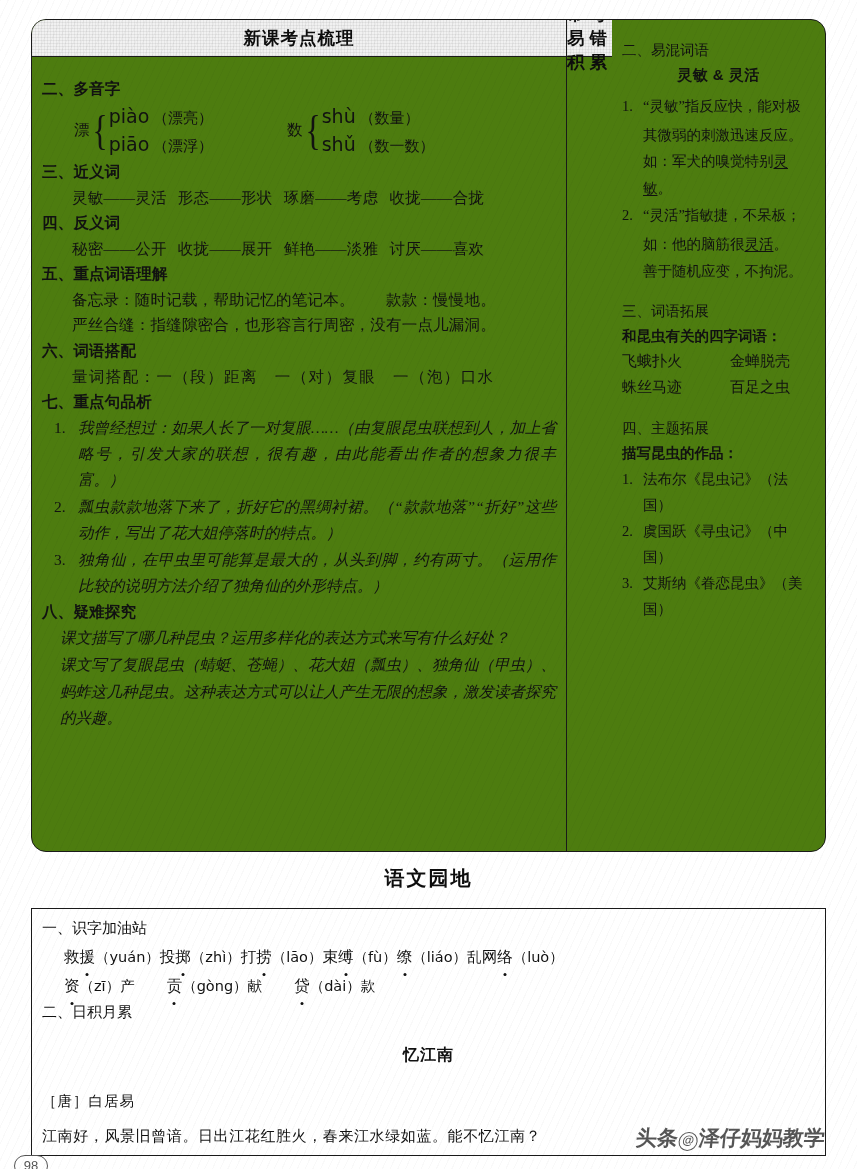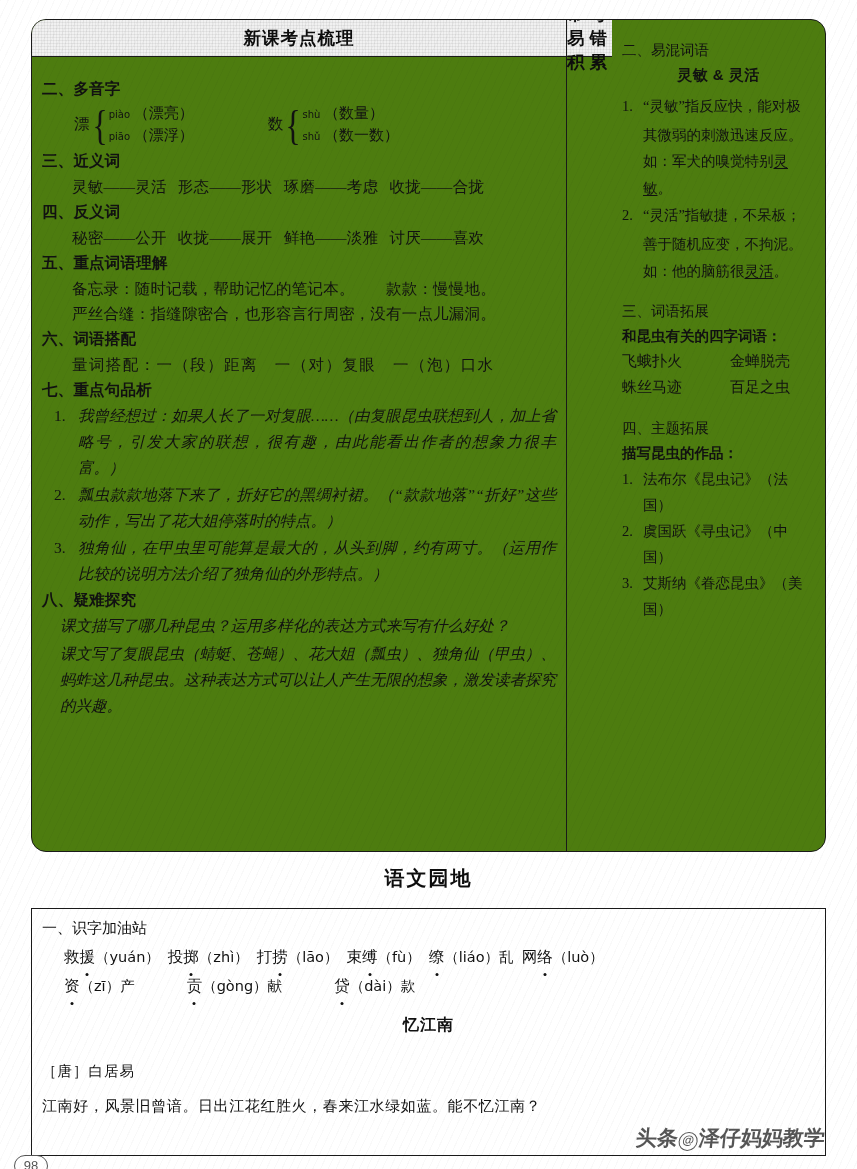--- a/index.html
+++ b/index.html
@@ -111,21 +111,21 @@
   }
   .dy-brace {
     font-size: 42px;
     line-height: 0.82;
     font-family: "Liberation Serif", serif;
     transform: scaleX(.75);
     margin: 0 -1px 0 -1px;
   }
   .dy-rows { display: flex; flex-direction: column; line-height: 1.45; }
   .dy-rows div { white-space: nowrap; font-size: 15px; }
-  .py { font-family: "DejaVu Sans", sans-serif; font-size: 10px; text-align: center; }
+  .py { font-family: "DejaVu Sans", sans-serif; font-size: 19px; text-align: center; }
 
   
   .pairs {
     margin-left: 30px;
     font-size: 15.5px;
     line-height: 1.62;
     letter-spacing: .3px;
   }
   .pairs .pair { margin-right: 11px; white-space: nowrap; }
 
@@ -231,21 +231,21 @@
   .b-sec-title {
     font-size: 15px;
     line-height: 1.5;
     margin-bottom: 2px;
   }
   .zi-row {
     display: flex;
     margin-left: 22px;
     font-size: 15.5px;
     line-height: 1.9;
-    gap: 8px;
+    gap: 0;
   }
   .zi-item { white-space: nowrap; position: relative; }
   .zi-item .dotchar {
     position: relative;
     display: inline-block;
   }
   .zi-item .dotchar::after {
     content: "";
     position: absolute;
     left: 50%;
@@ -259,21 +259,21 @@
   .zi-item .pinyin {
     font-family: "DejaVu Sans", sans-serif;
     font-size: 14.5px;
   }
 
   .poem-title {
     text-align: center;
     font-family: "Liberation Sans", "DejaVu Sans", sans-serif;
     font-weight: bold;
     font-size: 16px;
-    margin-top: 14px;
+    margin-top: 22px;
     letter-spacing: 1px;
   }
   .poem-author {
     text-align: left;
     font-size: 14.5px;
     margin-top: 26px;
     letter-spacing: 1px;
   }
   .poem-body {
     text-align: left;
@@ -420,22 +420,22 @@
           <span class="n">1.</span>
           <span class="t">“灵敏”指反应快，能对极</span>
         </div>
         <div class="r-sub">其微弱的刺激迅速反应。</div>
         <div class="r-sub"><span>如：军犬的嗅觉特别</span><span class="u">灵敏</span><span>。</span></div>
 
         <div class="r-num">
           <span class="n">2.</span>
           <span class="t">“灵活”指敏捷，不呆板；</span>
         </div>
+        <div class="r-sub"><span>如：他的脑筋很</span><span class="u">灵活</span><span>。</span></div>
         <div class="r-sub">善于随机应变，不拘泥。</div>
-        <div class="r-sub"><span>如：他的脑筋很</span><span class="u">灵活</span><span>。</span></div>
 
         <div class="r-gap"></div>
 
         <div class="r-sec-title">三、词语拓展</div>
         <div class="r-bold-label">和昆虫有关的四字词语：</div>
         <div class="idiom-row">
           <span class="c1">飞蛾扑火</span>
           <span class="c2">金蝉脱壳</span>
         </div>
         <div class="idiom-row">
@@ -472,26 +472,27 @@
 
     <div class="zi-row">
       <span class="zi-item"><span>救</span><span class="dotchar">援</span><span class="pinyin">（yuán）</span></span>
       <span class="zi-item"><span>投</span><span class="dotchar">掷</span><span class="pinyin">（zhì）</span></span>
       <span class="zi-item"><span>打</span><span class="dotchar">捞</span><span class="pinyin">（lāo）</span></span>
       <span class="zi-item"><span>束</span><span class="dotchar">缚</span><span class="pinyin">（fù）</span></span>
       <span class="zi-item"><span></span><span class="dotchar">缭</span><span class="pinyin">（liáo）乱</span></span>
       <span class="zi-item"><span>网</span><span class="dotchar">络</span><span class="pinyin">（luò）</span></span>
     </div>
 
-    <div class="zi-row" style="gap:52px;">
+    <div class="zi-row" style="gap:32px;">
       <span class="zi-item"><span class="dotchar">资</span><span class="pinyin">（zī）产</span></span>
       <span class="zi-item"><span class="dotchar">贡</span><span class="pinyin">（gòng）献</span></span>
       <span class="zi-item"><span class="dotchar">贷</span><span class="pinyin">（dài）款</span></span>
     </div>
 
+    <div class="b-sec-title">二、日积月累</div>
 
     <div class="poem-title">忆江南</div>
     <div class="poem-author">［唐］白居易</div>
     <div class="poem-body">江南好，风景旧曾谙。日出江花红胜火，春来江水绿如蓝。能不忆江南？</div>
 
   </div>
 
   <div class="watermark"><span>头条</span><span class="at">@</span><span>泽仔妈妈教学</span></div>
 
   <div class="page-badge">98</div>

